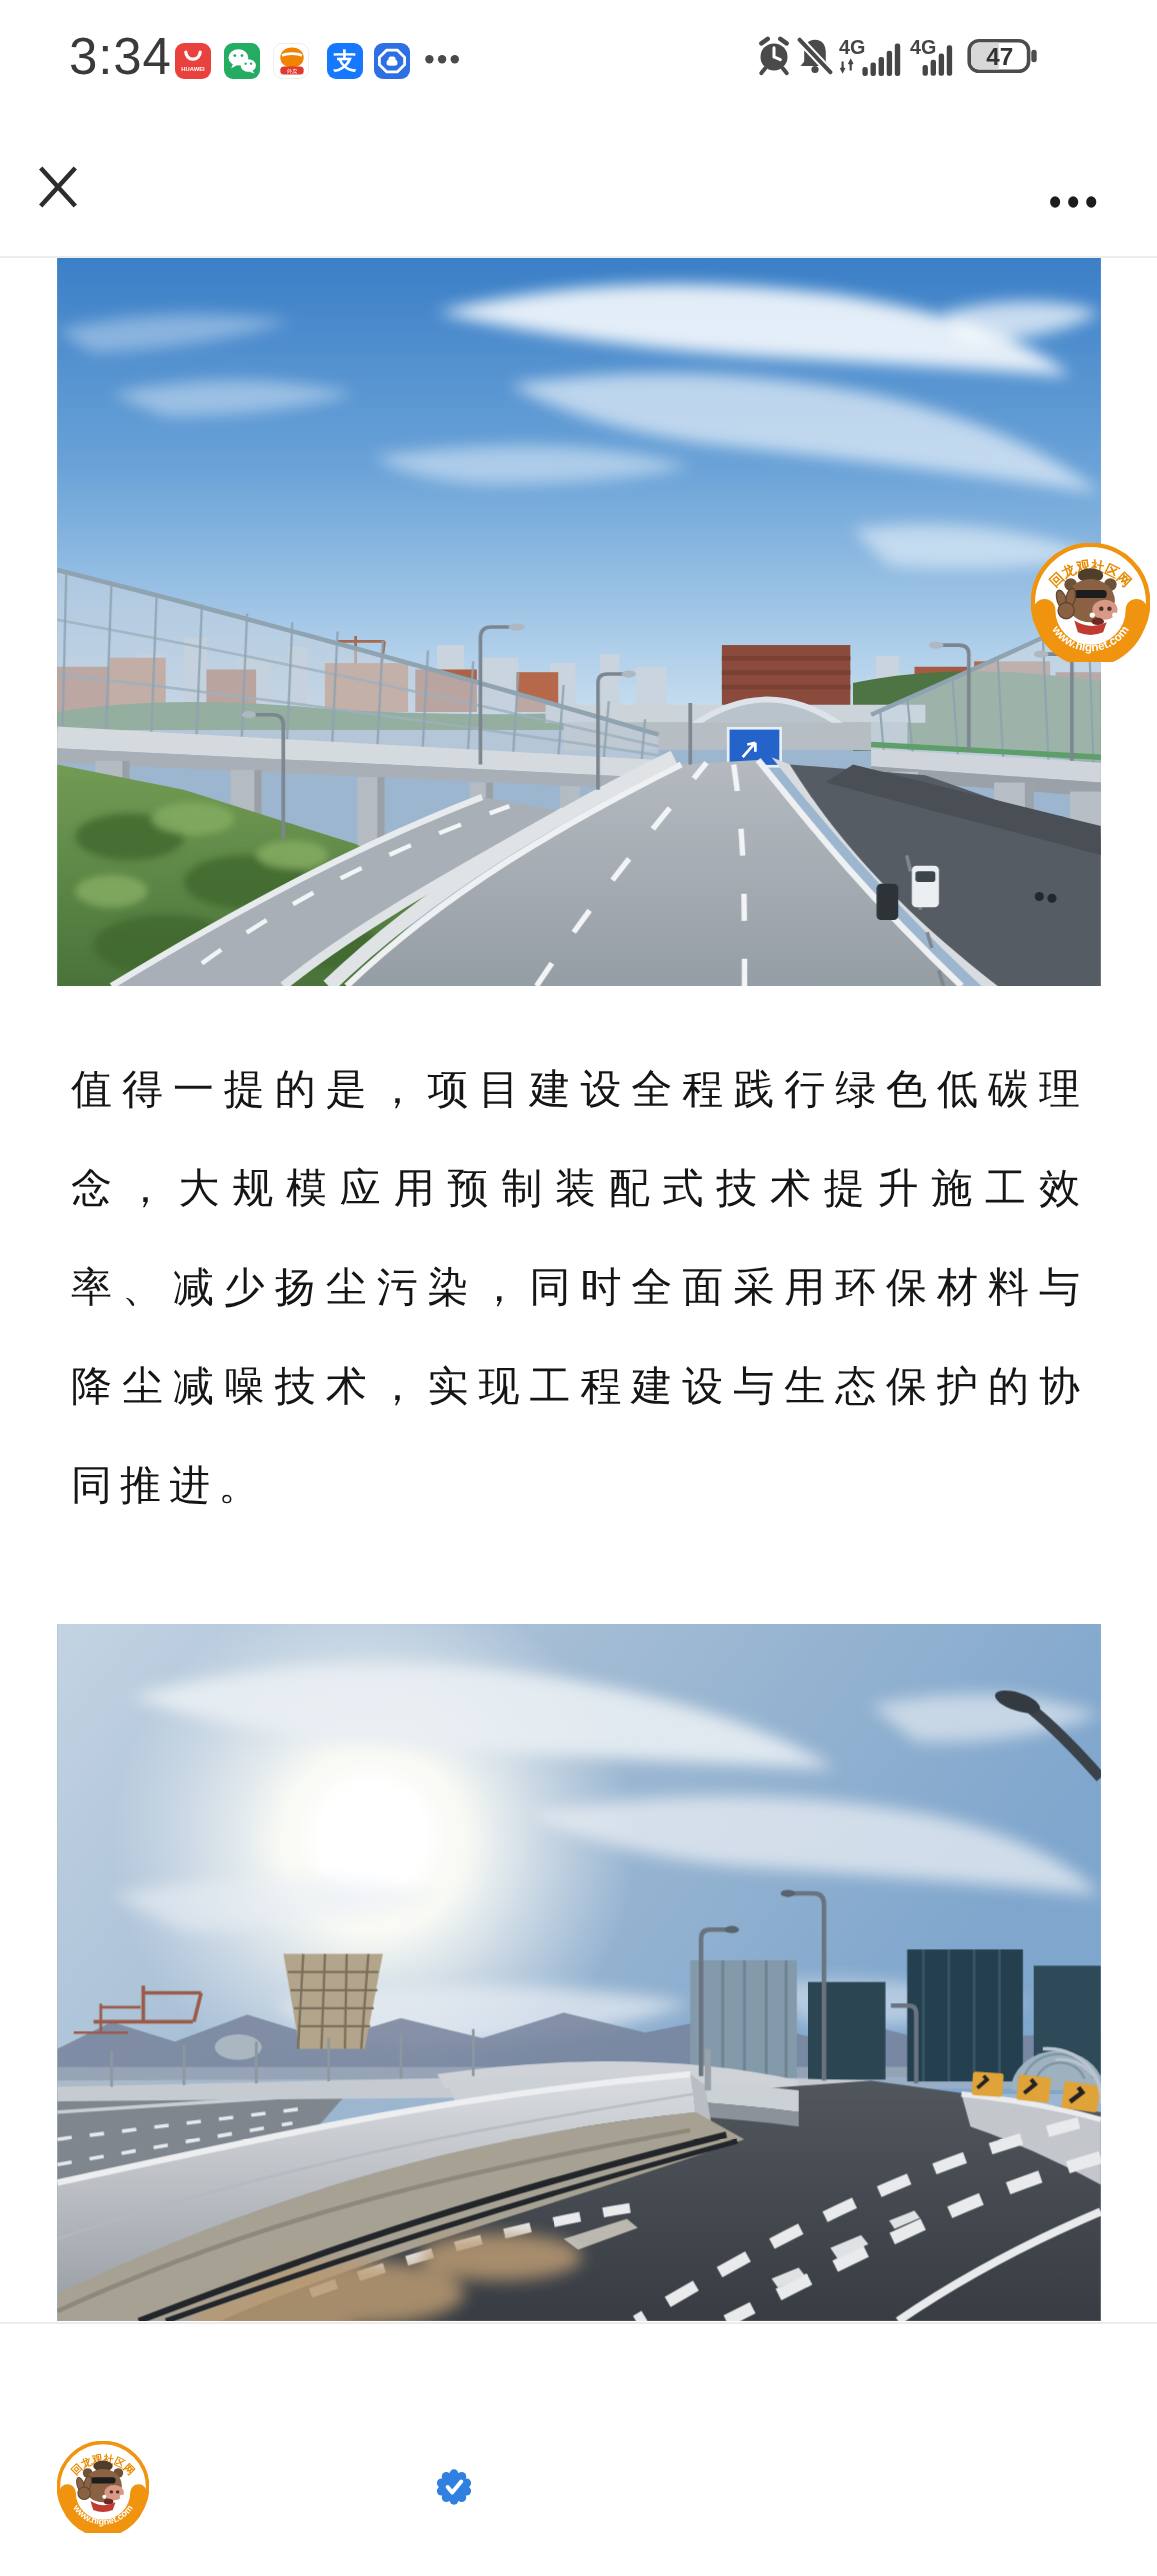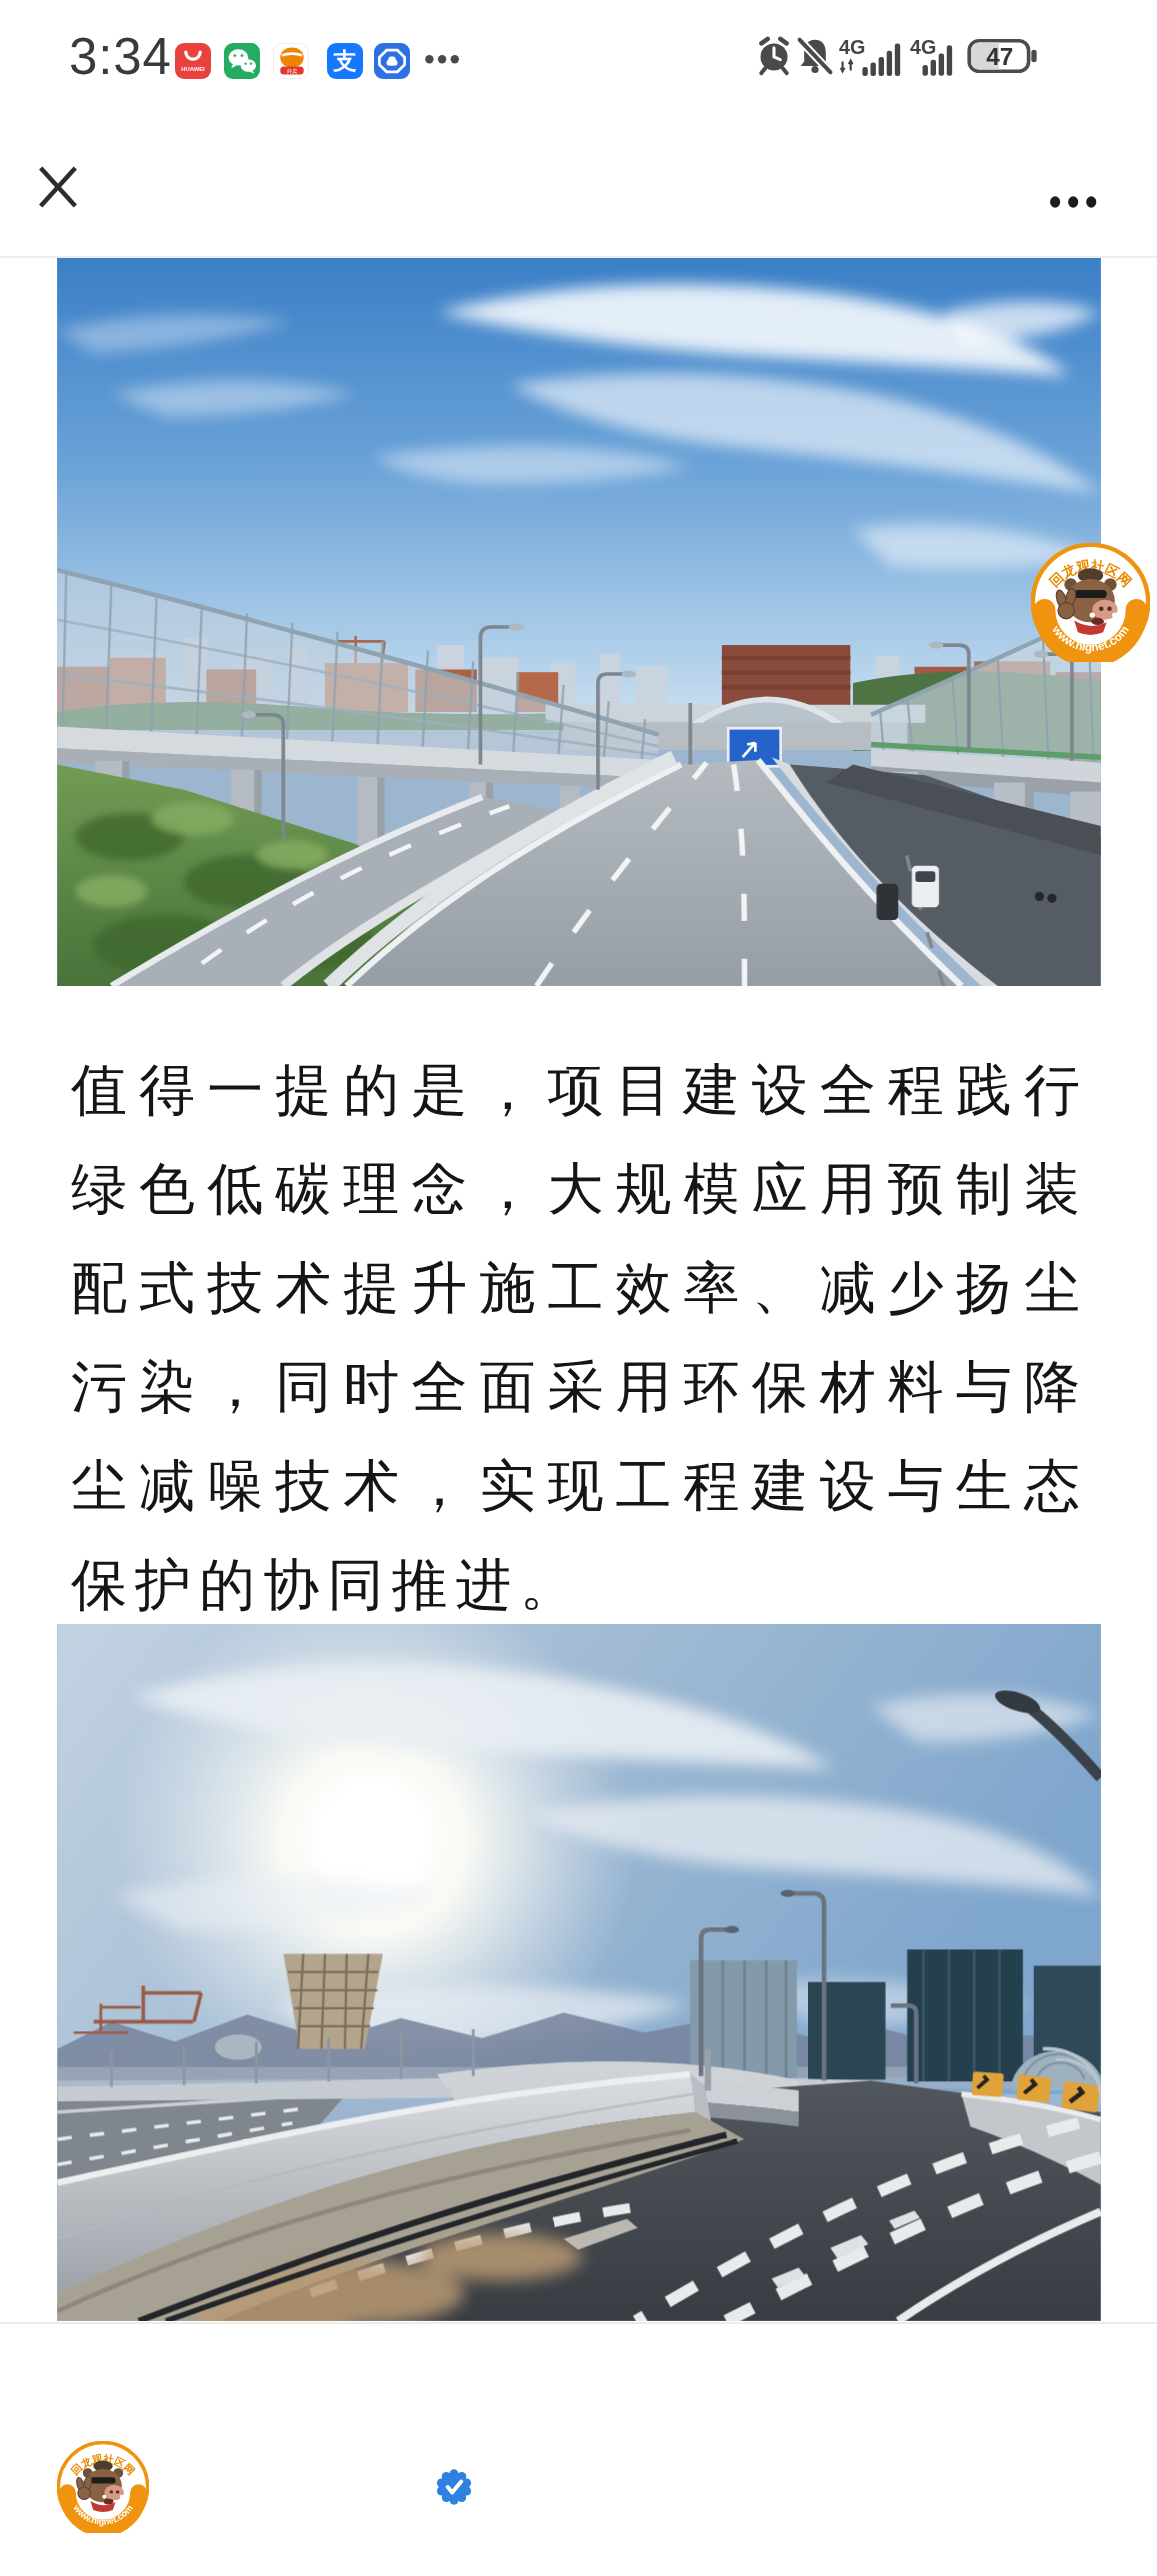--- a/index.html
+++ b/index.html
@@ -22,21 +22,21 @@
   
   .divider { left:0; width:1158px; height:1.8px; background:#ececec; }
 
   
   .photo { left:57px; width:1044px; overflow:hidden; background:#9db6cf; }
   .photo svg { display:block; }
 
   
   .para {
     left:71px; top:1040px; width:1017px;
-    font-size:56px; line-height:99px; letter-spacing:8.1px;
+    font-size:41px; line-height:99px; letter-spacing:8.1px;
     color:#151515; text-align:justify; text-justify:inter-character;
     word-break:break-all;
   }
 </style>
 </head>
 <body>
 
 <div id="screen">
 
   <svg width="0" height="0" style="position:absolute">

